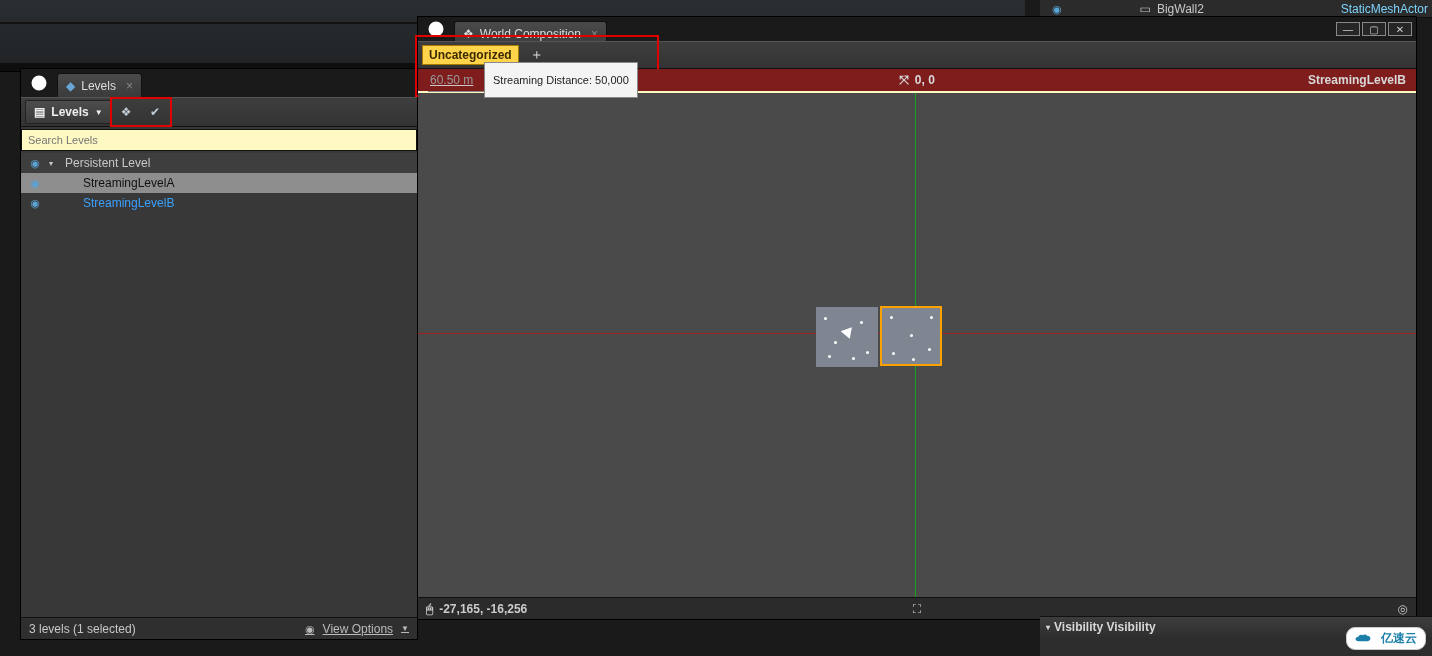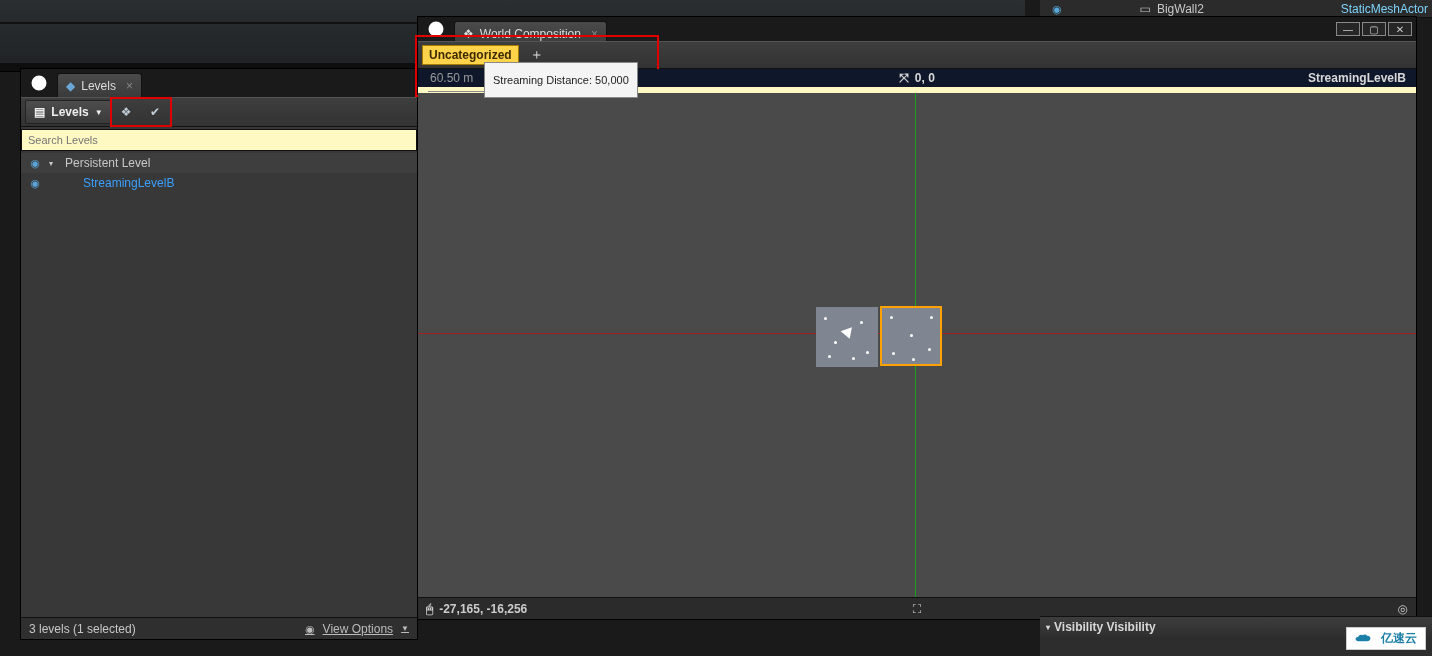--- a/index.html
+++ b/index.html
@@ -49,21 +49,21 @@
   .wc-titlebar { height:24px; background:#1a1a1a; display:flex; align-items:center; }
   .ue-logo-wc { width:36px; height:24px; display:flex; align-items:center; justify-content:center; }
   .wc-tab { position:relative; top:4px; height:24px; background:linear-gradient(#4a4a4a,#3b3b3b); border:1px solid #111; border-bottom:none; border-radius:3px 3px 0 0; display:flex; align-items:center; gap:6px; padding:0 8px; color:#ddd; }
   .wc-tab .close-x { color:#888; margin-left:4px; }
   .win-btns { margin-left:auto; display:flex; gap:2px; padding-right:4px; }
   .win-btn { width:24px; height:14px; border:1px solid #888; display:flex; align-items:center; justify-content:center; font-size:10px; color:#ccc; background:#262626; }
   .wc-header { height:28px; background:linear-gradient(#3e3e3e,#333); border-top:1px solid #555; border-bottom:1px solid #111; display:flex; align-items:center; padding-left:4px; position:relative; }
   .layer-chip { height:20px; background:#ffd34a; border:1px solid #a57b00; color:#3b2a00; padding:0 6px; display:flex; align-items:center; font-weight:bold; margin-right:8px; }
   .add-btn { width:20px; height:20px; display:flex; align-items:center; justify-content:center; color:#ddd; font-size:14px; }
   .red-box-header { position:absolute; left:-3px; top:-7px; width:244px; height:62px; border:2px solid #e00000; pointer-events:none; }
-  .wc-infobar { height:24px; background:#0f172a; border-bottom:6px solid #fef9c3; display:flex; align-items:center; position:relative; }
+  .wc-infobar { height:24px; background:#7f1d1d; border-bottom:2px solid #fef9c3; display:flex; align-items:center; position:relative;text-decoration:underline; }
   .scale { color:#999; padding-left:12px; }
   .scale-line { position:absolute; left:10px; top:22px; width:100px; height:1px; background:#888; }
   .origin { position:absolute; left:50%; transform:translateX(-50%); display:flex; align-items:center; gap:6px; color:#d8d8d8; font-weight:bold; }
   .cur-level { position:absolute; right:10px; color:#d8d8d8; font-weight:bold; }
   .tooltip { position:absolute; left:66px; top:20px; background:#f4f4f4; color:#222; border:1px solid #888; padding:11px 8px; font-size:11px; z-index:10; white-space:nowrap; }
 
   .wc-canvas { position:relative; height:506px; background:#4a4a4a; overflow:hidden; }
   .axis-h { position:absolute; left:0; right:0; top:240px; height:1px; background:#a02020; }
   .axis-v { position:absolute; top:0; bottom:0; left:497px; width:1px; background:#1aa01a; }
   .tile { position:absolute; width:62px; height:60px; background:#808691; }
@@ -73,21 +73,21 @@
   .dot { position:absolute; width:3px; height:3px; background:#fff; border-radius:50%; }
 
   .wc-footer { position:absolute; bottom:0; left:0; right:0; height:22px; background:#2b2b2b; border-top:1px solid #111; display:flex; align-items:center; padding:0 8px; color:#ccc; }
   .wc-footer .mouse { display:flex; align-items:center; gap:6px; font-weight:bold; }
   .wc-footer .center-ico { position:absolute; left:50%; transform:translateX(-50%); }
   .wc-footer .right-ico { position:absolute; right:8px; }
   .precomp { position:absolute; right:0; bottom:0; width:392px; height:40px; background:#2d2d2d; border-top:1px solid #111; }
   .precomp .hdr { height:20px; background:linear-gradient(#3d3d3d,#2f2f2f); display:flex; align-items:center; gap:4px; padding:0 6px; font-weight:bold; color:#d8d8d8; }
   .precomp .tri { font-size:8px; }
 
-  .watermark { position:absolute; right:6px; bottom:6px; background:#fff; color:#1b7fa8; font-weight:bold; font-size:13px; padding:2px 8px; border-radius:0; display:flex; align-items:center; gap:4px; border:1px solid #ccc; }
+  .watermark { position:absolute; right:6px; bottom:6px; background:#fff; color:#1b7fa8; font-weight:bold; font-size:13px; padding:2px 8px; border-radius:9px; display:flex; align-items:center; gap:4px; border:1px solid #ccc; }
   .watermark svg { width:22px; height:14px; fill:#1b7fa8; }
 
   .eye-ico::before { content:"◉"; font-size:11px; }
 </style>
 </head>
 <body>
 
 <div class="viewport3d">
     <div class="bar"></div>
   </div>
@@ -125,20 +125,25 @@
       <div class="tool-btn">✔</div>
     </div>
   </div>
   <div class="search">
     <input type="text" placeholder="Search Levels" style="">
   </div>
   <div class="level-row persistent">
     <span class="eye eye-ico"></span>
     <span class="tri">▾</span>
     <span class="name">Persistent Level</span>
+  </div>
+  <div class="level-row selected">
+    <span class="eye eye-ico"></span>
+    <span class="indent"></span>
+    <span class="name">StreamingLevelA</span>
   </div>
   <div class="level-row b">
     <span class="eye eye-ico"></span>
     <span class="indent"></span>
     <span class="name">StreamingLevelB</span>
   </div>
   <div class="levels-footer">
     <span>3 levels (1 selected)</span>
     <span class="view-options">
       <span class="eye-ico"></span>

